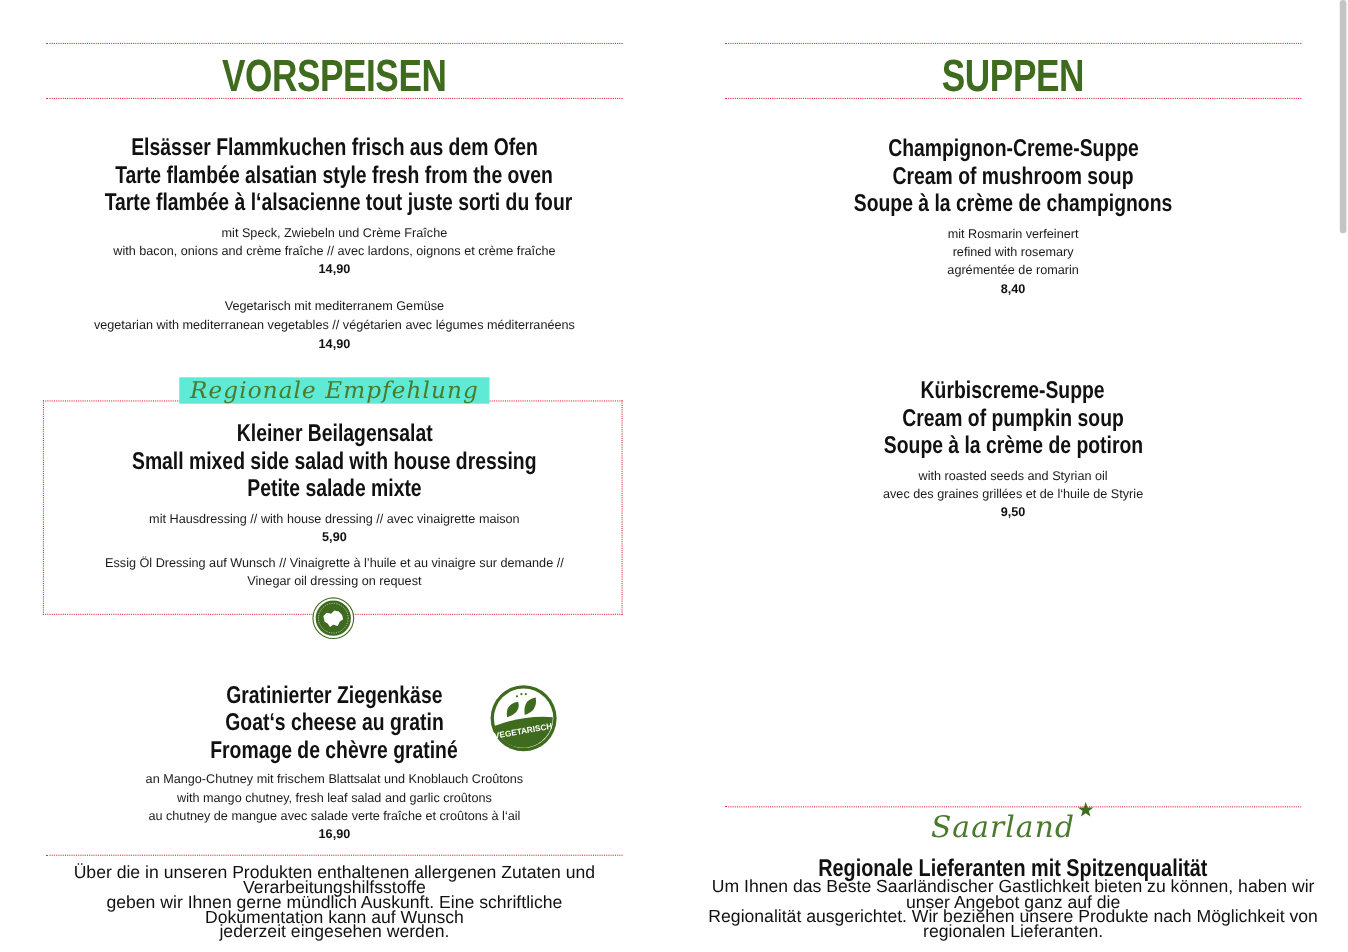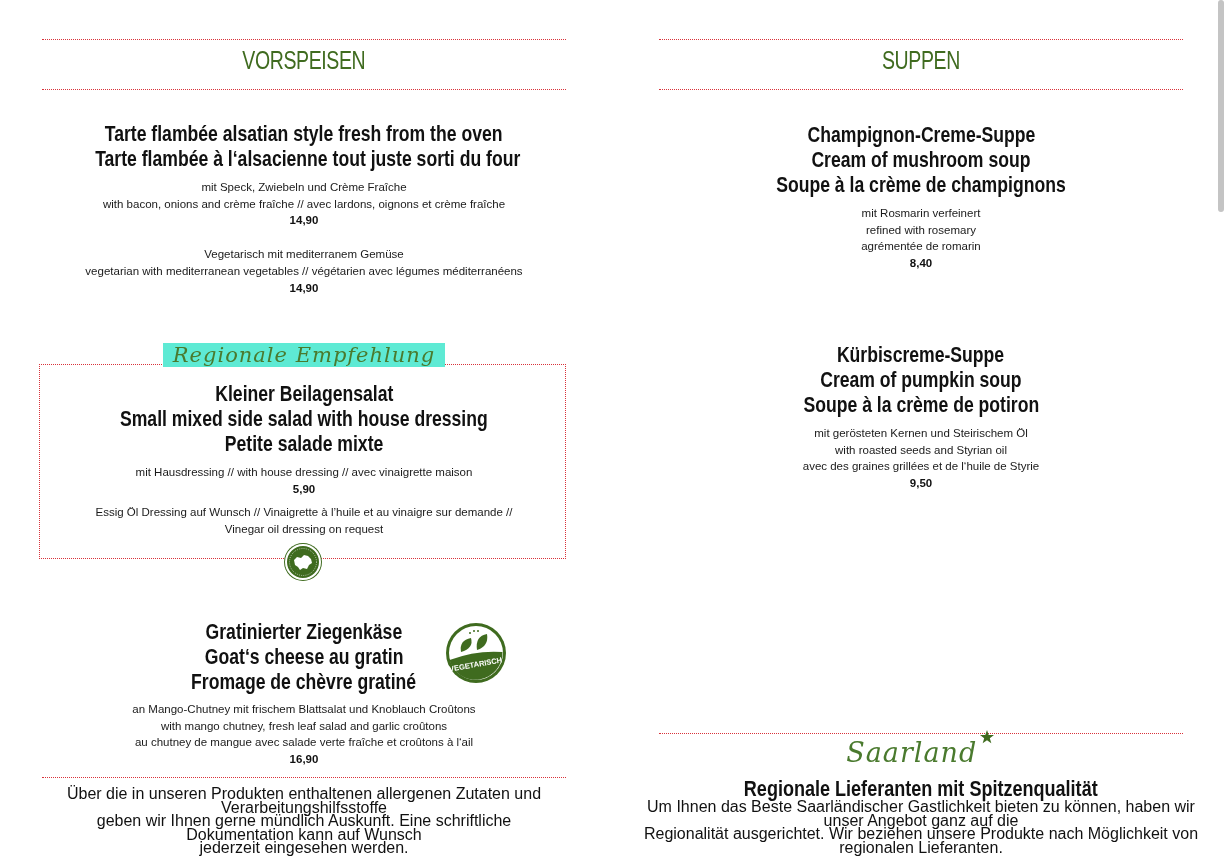--- a/index.html
+++ b/index.html
@@ -9,21 +9,21 @@
   }
   .col { position: absolute; top: 0; }
   .col-left { left: 42px; width: 524px; }
   .col-right { left: 659px; width: 524px; }
   .dotline {
     position: absolute; left: 0; right: 0; height: 0;
     border-top: 1.5px dotted #d9323a;
   }
   .section-title {
     position: absolute; left: 0; right: 0; text-align: center;
-    font-weight: normal; font-size: 25px; color: #3f6b1f;
+    font-weight: bold; font-size: 41px; color: #3f6b1f;
     letter-spacing: -0.5px;
   }
   .section-title span { display: inline-block; transform: scaleX(0.78); transform-origin: center; }
   .dish { position: absolute; left: 0; right: 0; text-align: center; }
   .dish-name {
     font-weight: bold; font-size: 22px; line-height: 25px; color: #111;
     white-space: nowrap;
   }
   .dish-name span { display: inline-block; transform: scaleX(0.8); transform-origin: center; }
   .desc { font-size: 11.5px; line-height: 16.7px; color: #1a1a1a; white-space: nowrap; }
@@ -78,20 +78,21 @@
 <body>
 
 <div class="col col-left" style="height:865px;">
   <div class="dotline" style="top:39px;"></div>
   <div class="section-title" style="top:46px;">
     <span>VORSPEISEN</span>
   </div>
   <div class="dotline" style="top:89px;"></div>
 
   <div class="dish" style="top:121px;">
+    <div class="dish-name"><span>Elsässer Flammkuchen frisch aus dem Ofen</span></div>
     <div class="dish-name"><span>Tarte flambée alsatian style fresh from the oven</span></div>
     <div class="dish-name"><span>Tarte flambée à l‘alsacienne tout juste sorti du four</span></div>
     <div style="height:8px;"></div>
     <div class="desc">mit Speck, Zwiebeln und Crème Fraîche</div>
     <div class="desc">with bacon, onions and crème fraîche   //  avec lardons, oignons et crème fraîche</div>
     <div class="price">14,90</div>
     <div class="gap-m"></div>
     <div class="desc">Vegetarisch mit mediterranem Gemüse</div>
     <div class="desc">vegetarian with mediterranean vegetables  // végétarien avec légumes méditerranéens</div>
     <div class="price">14,90</div>
@@ -167,21 +168,20 @@
     <div class="desc">refined with rosemary</div>
     <div class="desc">agrémentée de romarin</div>
     <div class="price">8,40</div>
   </div>
 
   <div class="dish" style="top:342px;">
     <div class="dish-name"><span>Kürbiscreme-Suppe</span></div>
     <div class="dish-name"><span>Cream of pumpkin soup</span></div>
     <div class="dish-name"><span>Soupe à la crème de potiron</span></div>
     <div style="height:8px;"></div>
-    <div class="desc">mit gerösteten Kernen und Steirischem Öl</div>
     <div class="desc">with roasted seeds and Styrian oil</div>
     <div class="desc">avec des graines grillées et de l‘huile de Styrie</div>
     <div class="price">9,50</div>
   </div>
 
   <div class="dotline" style="top:733px;"></div>
   <div class="saarland-logo">
     <span>Saarland</span>
     <svg width="14" height="14" viewBox="0 0 10 10" style="position:relative; top:-18px; left:-2px;">
       <polygon points="5,0 6.2,3.6 10,3.6 7,5.9 8.1,9.5 5,7.3 1.9,9.5 3,5.9 0,3.6 3.8,3.6" fill="#3f6b1f"></polygon>

